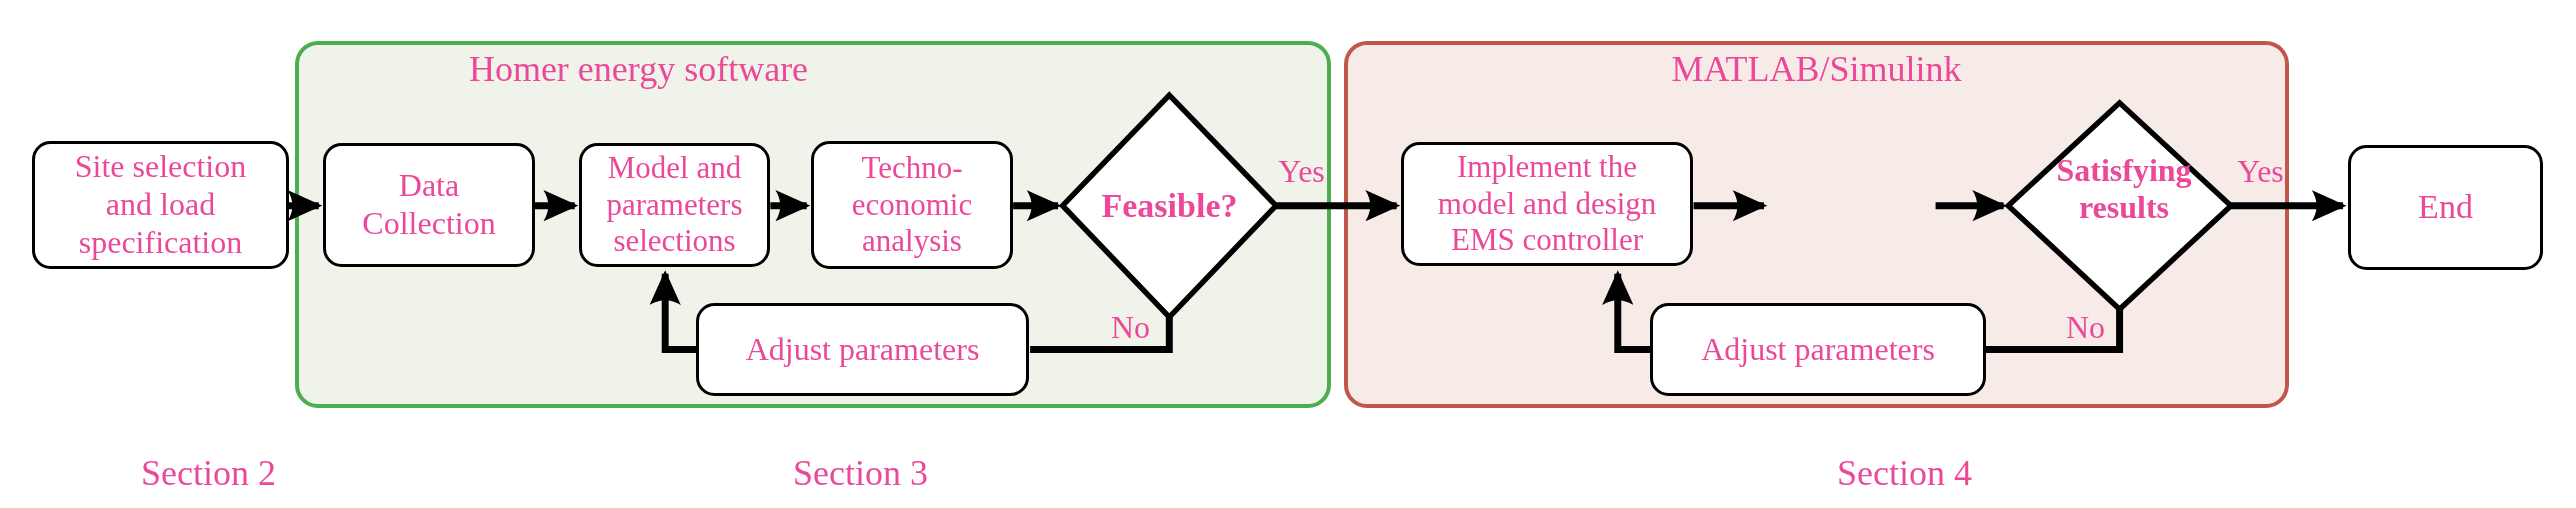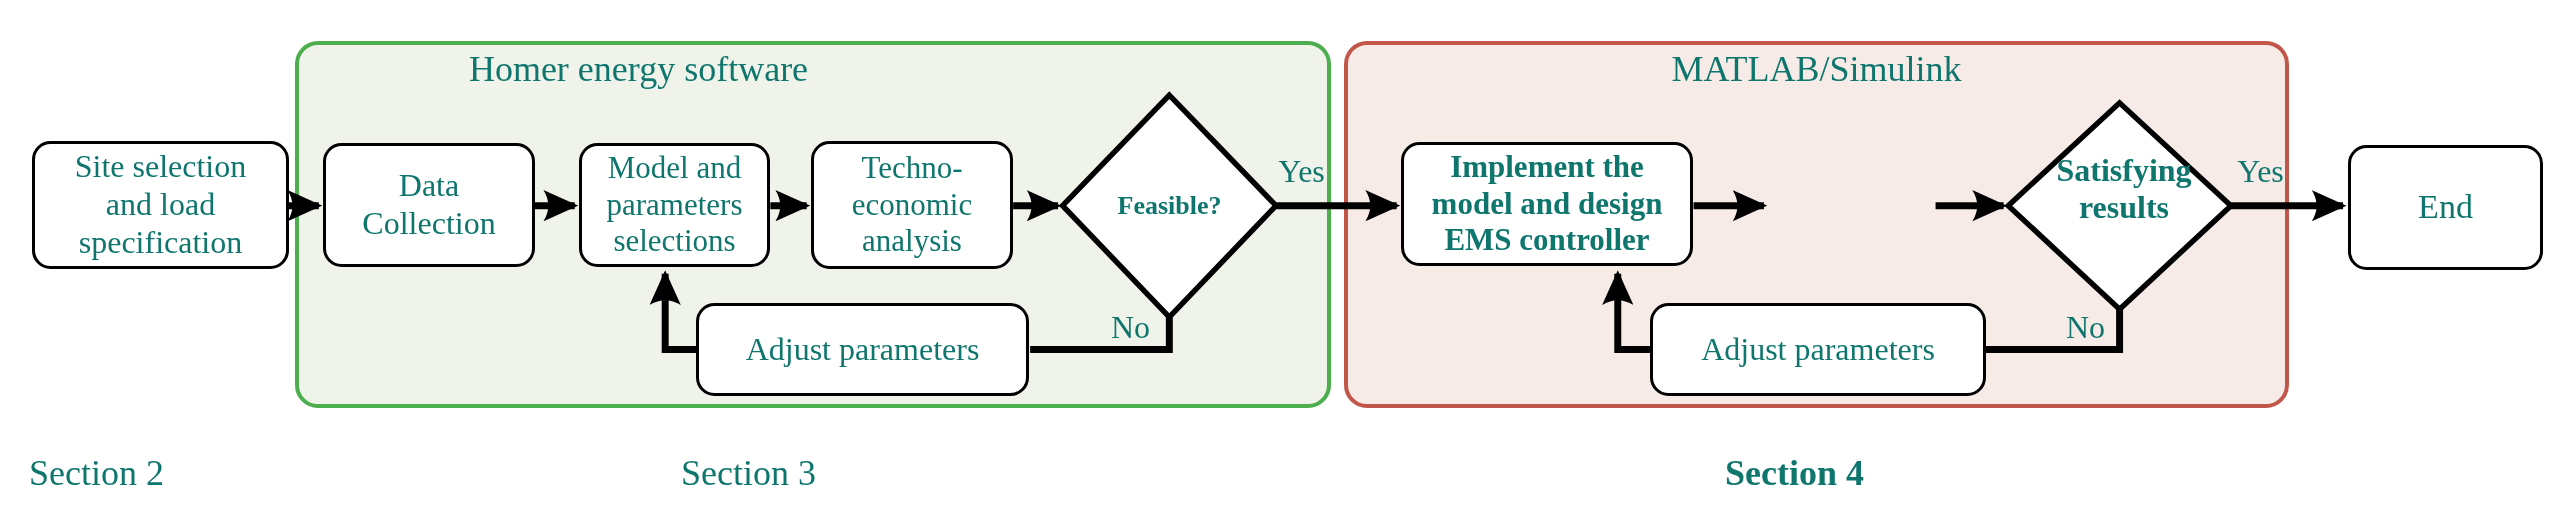--- a/index.html
+++ b/index.html
@@ -1,18 +1,18 @@
 <!DOCTYPE html>
 <html style="font-size:12.4px"><head>
 <meta charset="utf-8">
 <style>
   html,body{margin:0;padding:0;background:#ffffff;}
   .canvas{
     position:relative;width:2576px;height:508px;background:#ffffff;
-    font-family:"Liberation Serif","DejaVu Serif",serif;color:#0f766e;overflow:hidden;
+    font-family:"Liberation Serif","DejaVu Serif",serif;color:#ec4899;overflow:hidden;
   }
   
   .container-box{position:absolute;box-sizing:border-box;border-radius:23px;z-index:0;}
   .container-homer{left:295px;top:41px;width:1036px;height:367px;background:#f0f3e9;border:4.6px solid #4cae4e;}
   .container-matlab{left:1344px;top:41px;width:945px;height:367px;background:#f7ebe8;border:4.6px solid #c1574a;}
   .container-title{position:absolute;z-index:1;font-size:36px;text-align:center;white-space:nowrap;}
   .title-homer{left:445px;top:48px;width:387px;}
   .title-matlab{left:1623px;top:48px;width:387px;}
   
   svg.wires{position:absolute;left:0;top:0;z-index:2;}
@@ -20,42 +20,42 @@
   .node{
     position:absolute;box-sizing:border-box;background:#ffffff;border:3.9px solid #000;
     border-radius:18.6px;display:flex;flex-direction:column;align-items:center;justify-content:center;
     text-align:center;line-height:1.18;font-size:32px;z-index:3;
   }
   .node-site{left:32px;top:141px;width:257px;height:128px;}
   .node-data{left:323px;top:143px;width:212px;height:124px;text-align:right;}
   .node-model{left:579px;top:143px;width:191px;height:124px;font-size:31px;}
   .node-techno{left:811px;top:141px;width:202px;height:128px;font-size:31px;}
   .node-adjust1{left:696px;top:303px;width:333px;height:93px;}
-  .node-implement{left:1401px;top:142px;width:292px;height:124px;font-size:31px;font-weight:bold;}
+  .node-implement{left:1401px;top:142px;width:292px;height:124px;font-size:31px;}
   .node-verify{left:1769px;top:142px;width:167px;height:124px;font-size:31px;}
   .node-adjust2{left:1650px;top:303px;width:336px;height:93px;}
   .node-end{left:2348px;top:145px;width:195px;height:125px;font-size:34px;}
   
   .diamond-label{
     position:absolute;z-index:3;display:flex;flex-direction:column;align-items:center;justify-content:center;
     text-align:center;font-weight:bold;line-height:1.15;background:transparent;
   }
-  .label-feasible{left:1078px;top:152px;width:183px;height:108px;font-size:26px;}
+  .label-feasible{left:1078px;top:152px;width:183px;height:108px;font-size:34px;}
   .label-satisfying{left:2031px;top:135px;width:186px;height:108px;font-size:32px;}
   
   .edge-label{position:absolute;z-index:3;font-size:32px;text-align:center;width:93px;}
   .yes1{left:1255px;top:153px;}
   .no1 {left:1084px;top:309px;}
   .yes2{left:2214px;top:153px;}
   .no2 {left:2039px;top:309px;}
   
-  .section-label{position:absolute;z-index:3;font-size:36px;text-align:left;width:247px;top:452px;}
+  .section-label{position:absolute;z-index:3;font-size:36px;text-align:right;width:247px;top:452px;}
   .section2{left:29px;}
   .section3{left:681px;}
-  .section4{left:1725px;font-weight:bold;}
+  .section4{left:1725px;}
 </style>
 </head>
 <body>
 
 <div class="canvas">
 
   <div class="container-box container-homer"></div>
   <div class="container-box container-matlab"></div>
   <div class="container-title title-homer">Homer energy software</div>
   <div class="container-title title-matlab">MATLAB/Simulink</div>

